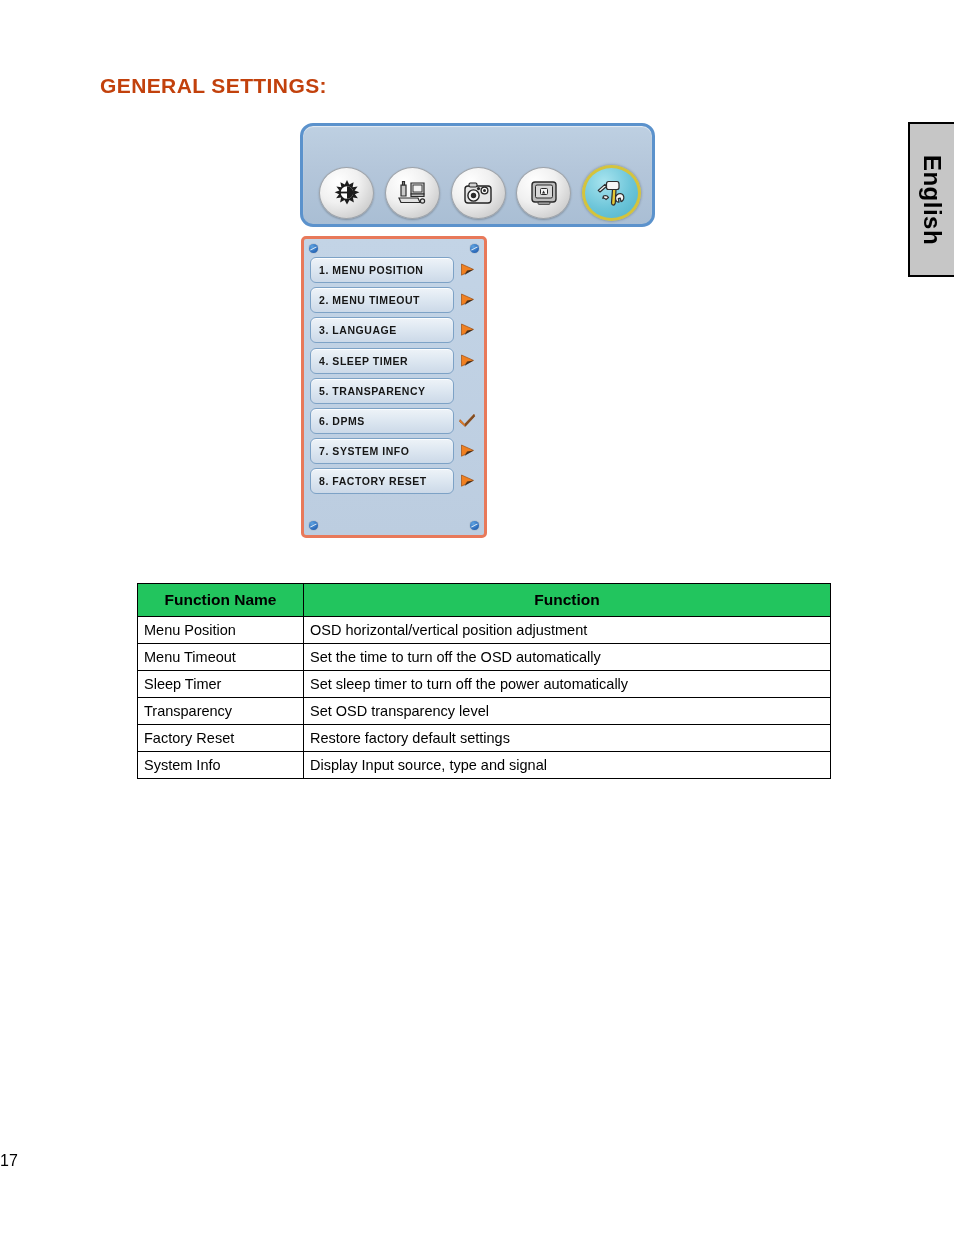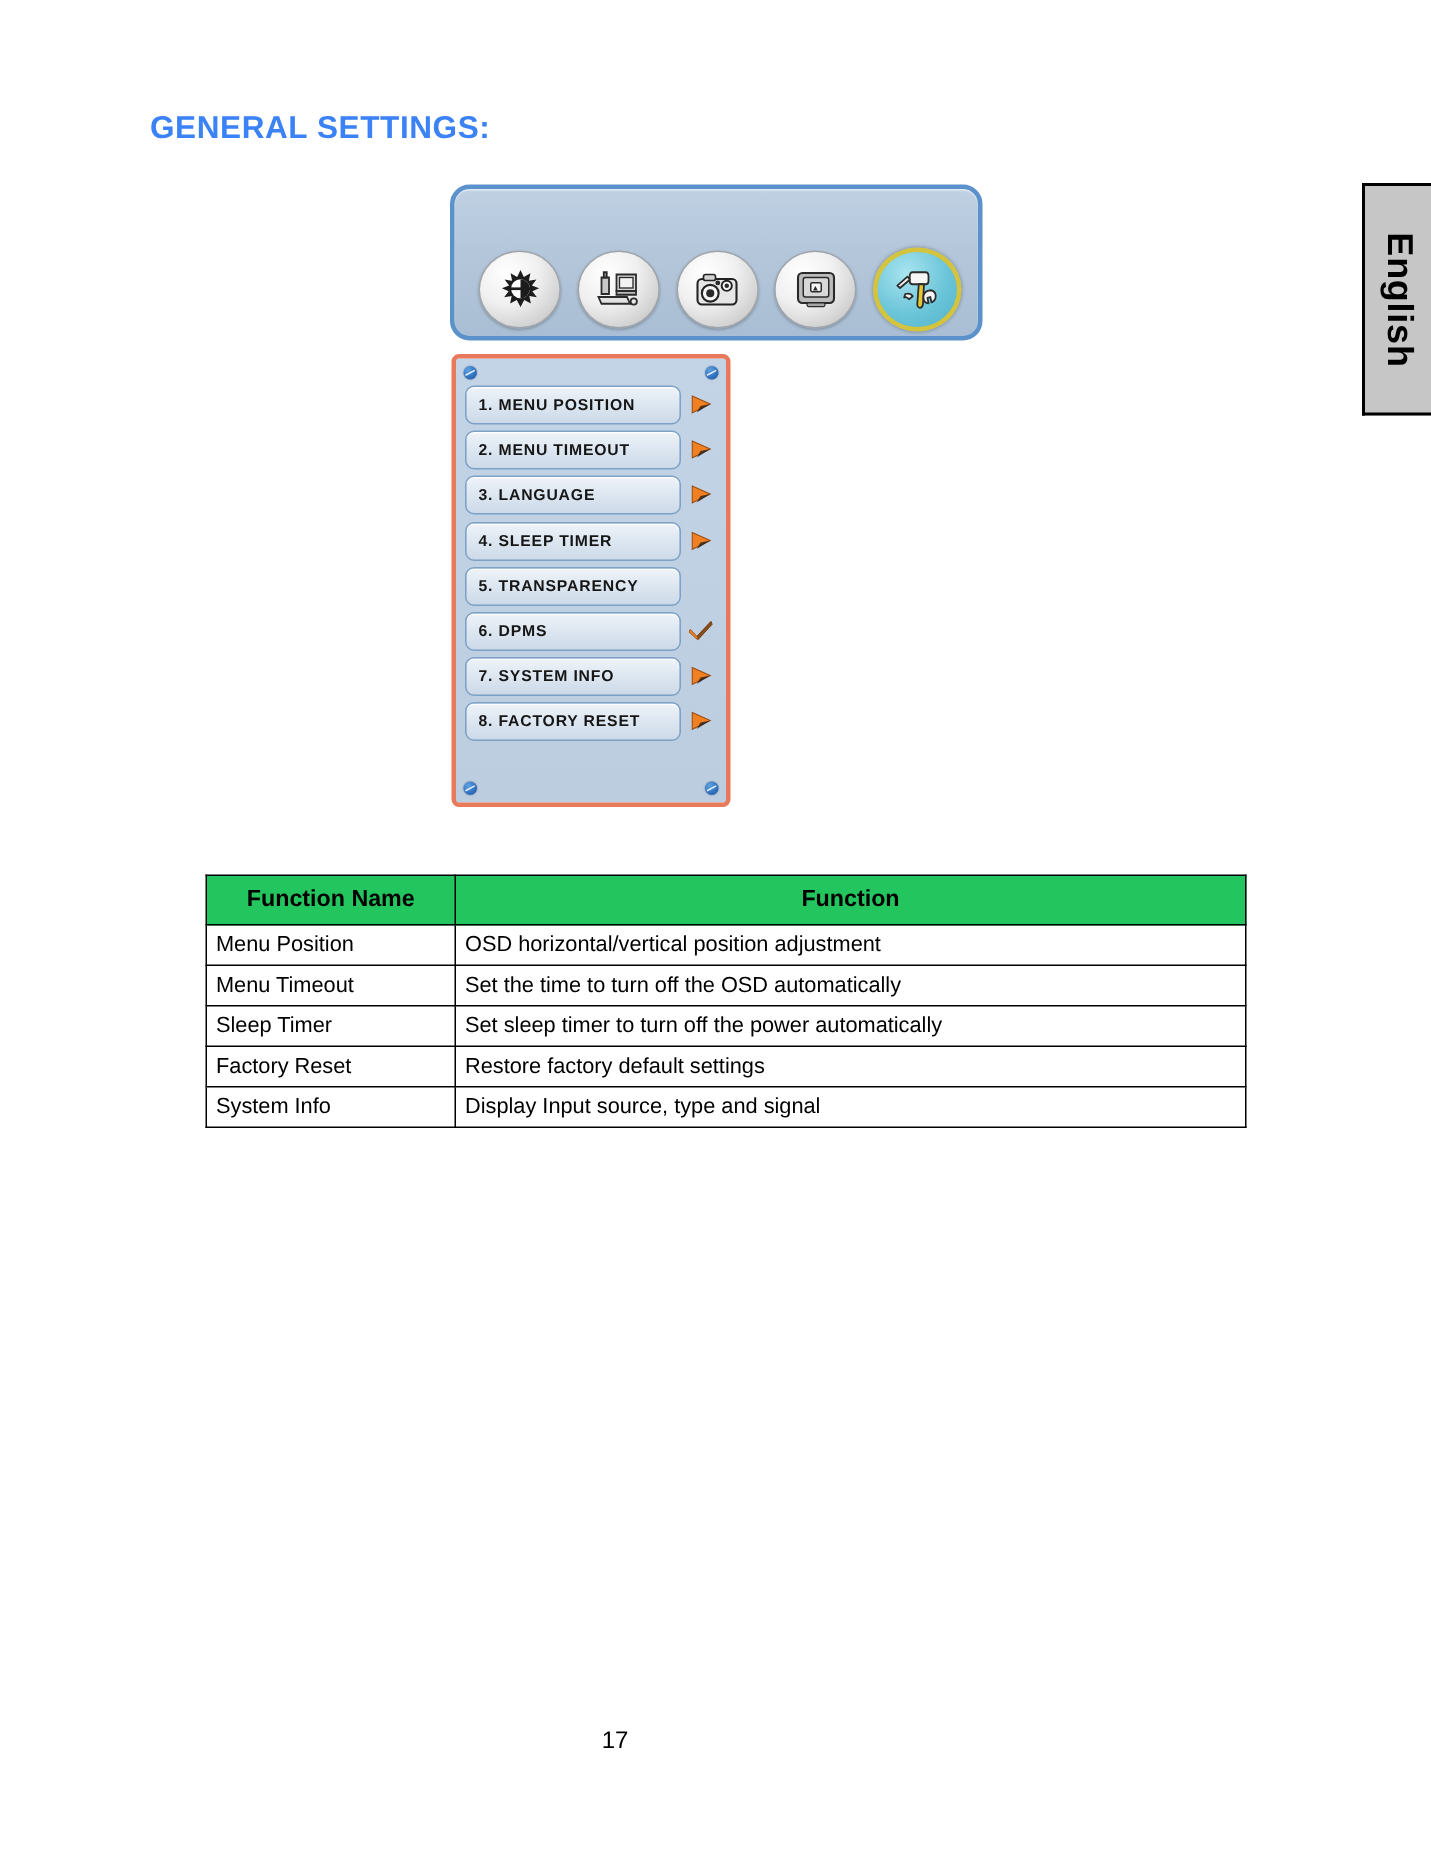--- a/index.html
+++ b/index.html
@@ -16,21 +16,21 @@
   }
 
   
   #page-heading {
     position: absolute;
     left: 100px;
     top: 74px;
     font-size: 21px;
     font-weight: bold;
     letter-spacing: 0.4px;
-    color: #3b82f6;
+    color: #c2410c;
   }
 
   
   #language-tab {
     position: absolute;
     left: 908px;
     top: 122px;
     width: 46px;
     height: 155px;
     background: #c6c6c6;
@@ -221,21 +221,20 @@
   #function-table col.c-name { width: 166px; }
   #function-table td.name-cell { white-space: nowrap; }
   #function-table tbody tr { height: 27px; }
 
   
   #page-number {
     position: absolute;
     left: 0;
     top: 1152px;
     width: 820px;
-    text-align: center;
     font-size: 16px;
     color: #000000;
   }
 </style>
 </head>
 <body>
 
 <div id="page-heading">GENERAL SETTINGS:</div>
 
 <div id="language-tab">
@@ -411,20 +410,24 @@
     </tr>
     <tr>
       <td class="name-cell">Menu Timeout</td>
       <td>Set the time to turn off the OSD automatically</td>
     </tr>
     <tr>
       <td class="name-cell">Sleep Timer</td>
       <td>Set sleep timer to turn off the power automatically</td>
     </tr>
     <tr>
+      <td class="name-cell">Transparency</td>
+      <td>Set OSD transparency level</td>
+    </tr>
+    <tr>
       <td class="name-cell">Factory Reset</td>
       <td>Restore factory default settings</td>
     </tr>
     <tr>
       <td class="name-cell">System Info</td>
       <td>Display Input source, type and signal</td>
     </tr>
   </tbody>
 </table>
 

